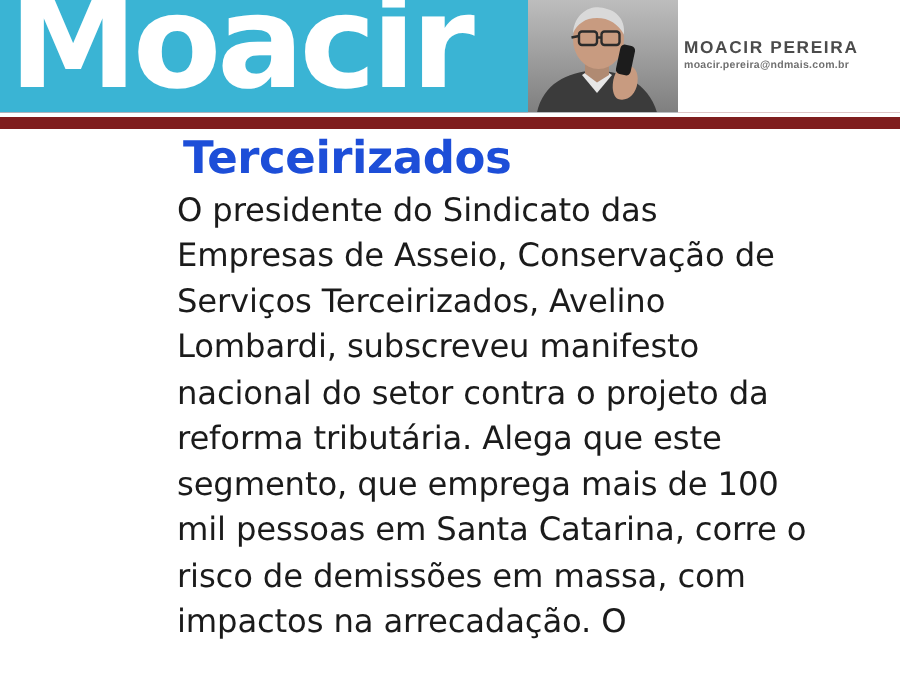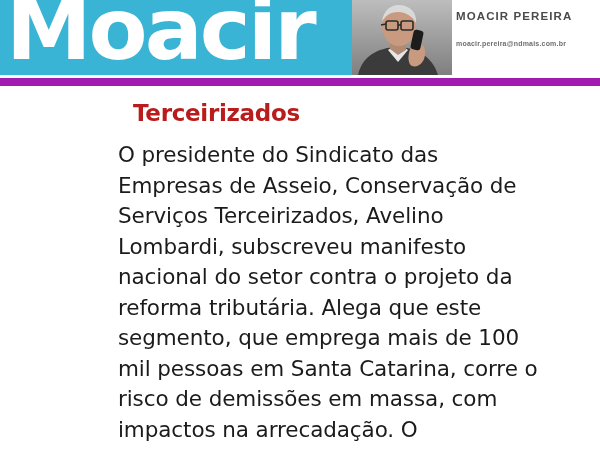--- a/index.html
+++ b/index.html
@@ -22,21 +22,21 @@
     overflow: hidden;
   }
 
   
   .masthead {
     position: absolute;
     left: 0;
     top: 0;
     width: 600px;
     height: 86px;
-    background: #a21caf;
+    background: #7f1d1d;
     overflow: hidden;
   }
   .masthead-band {
     position: absolute;
     left: 0;
     top: 0;
     width: 452px;
     height: 75px;
     background: #3ab4d4;
   }
@@ -78,21 +78,21 @@
     position: absolute;
     left: 452px;
     top: 0;
     width: 148px;
     height: 75px;
     background: #ffffff;
   }
   .byline-name {
     position: absolute;
     left: 4px;
-    top: 10px;
+    top: 26px;
     font-family: "Liberation Sans", sans-serif;
     font-weight: bold;
     font-size: 11.5px;
     letter-spacing: 1.1px;
     color: #4b4b4b;
     white-space: nowrap;
   }
   .byline-email {
     position: absolute;
     left: 4px;
@@ -106,26 +106,26 @@
   }
 
   
   .article {
     position: absolute;
     left: 118px;
     top: 86px;
     width: 472px;
   }
   .headline {
-    margin: 15px;
+    margin: 4px;
     font-family: "DejaVu Sans", sans-serif;
     font-weight: bold;
-    font-size: 23px;
+    font-size: 30px;
     line-height: 1.05;
-    color: #b91c1c;
+    color: #1d4ed8;
     letter-spacing: -0.3px;
   }
   .body-text {
     margin: 4px 0 0 0;
     font-family: "DejaVu Sans", sans-serif;
     font-weight: normal;
     font-size: 21.5px;
     line-height: 1.42;
     color: #1b1b1b;
     letter-spacing: -0.1px;

